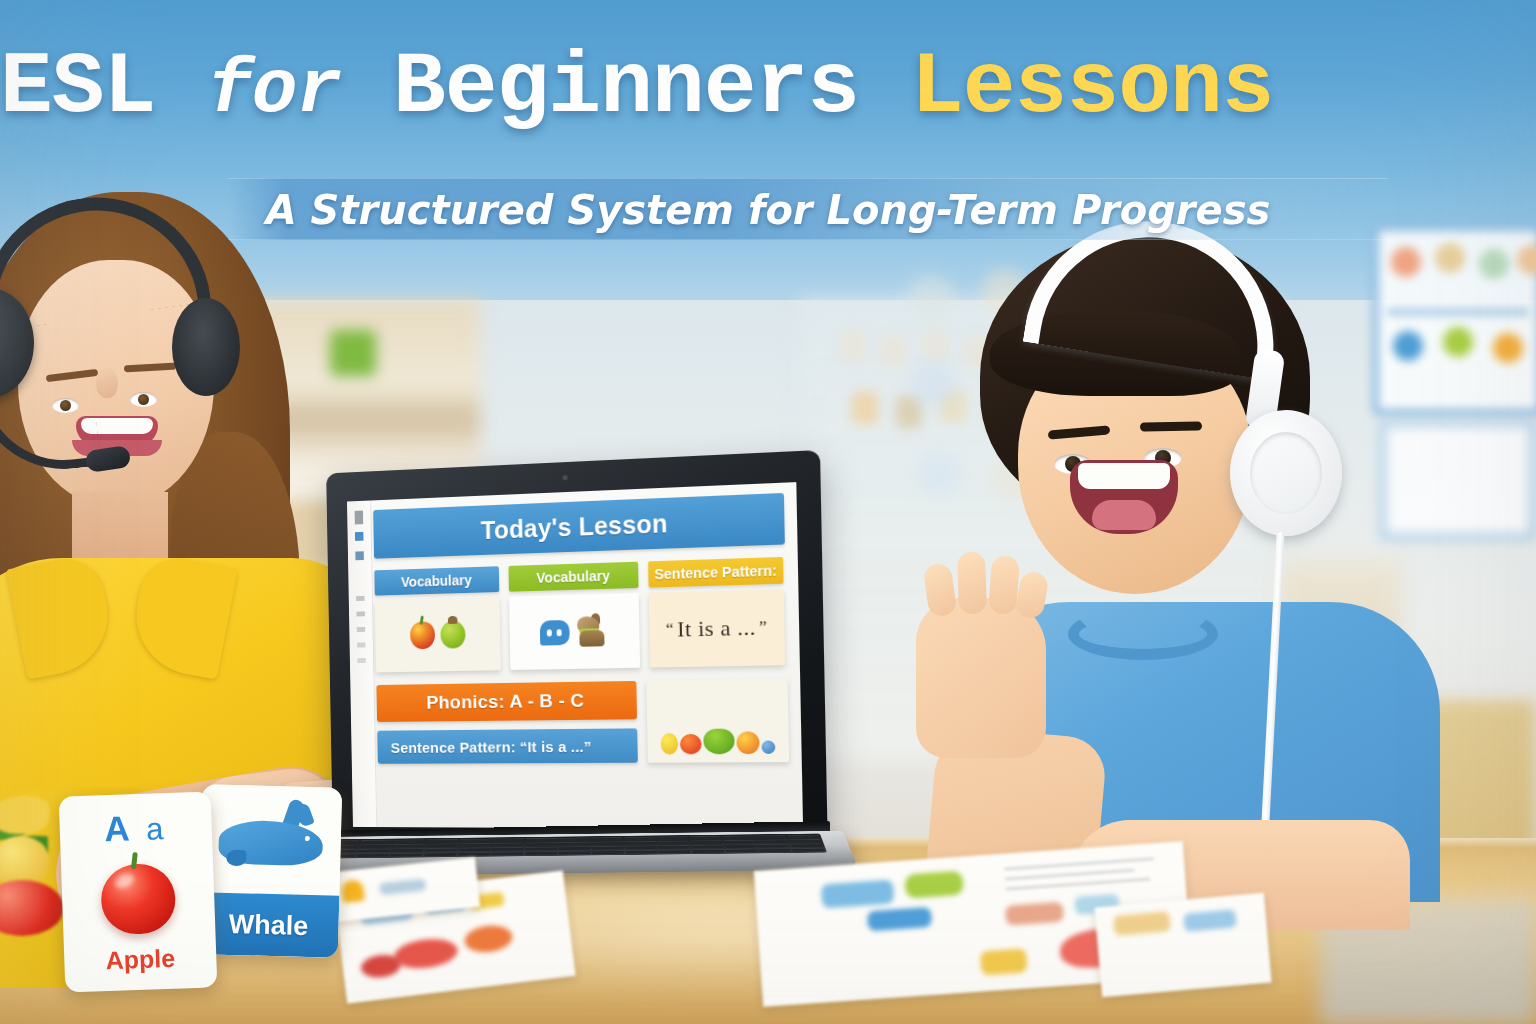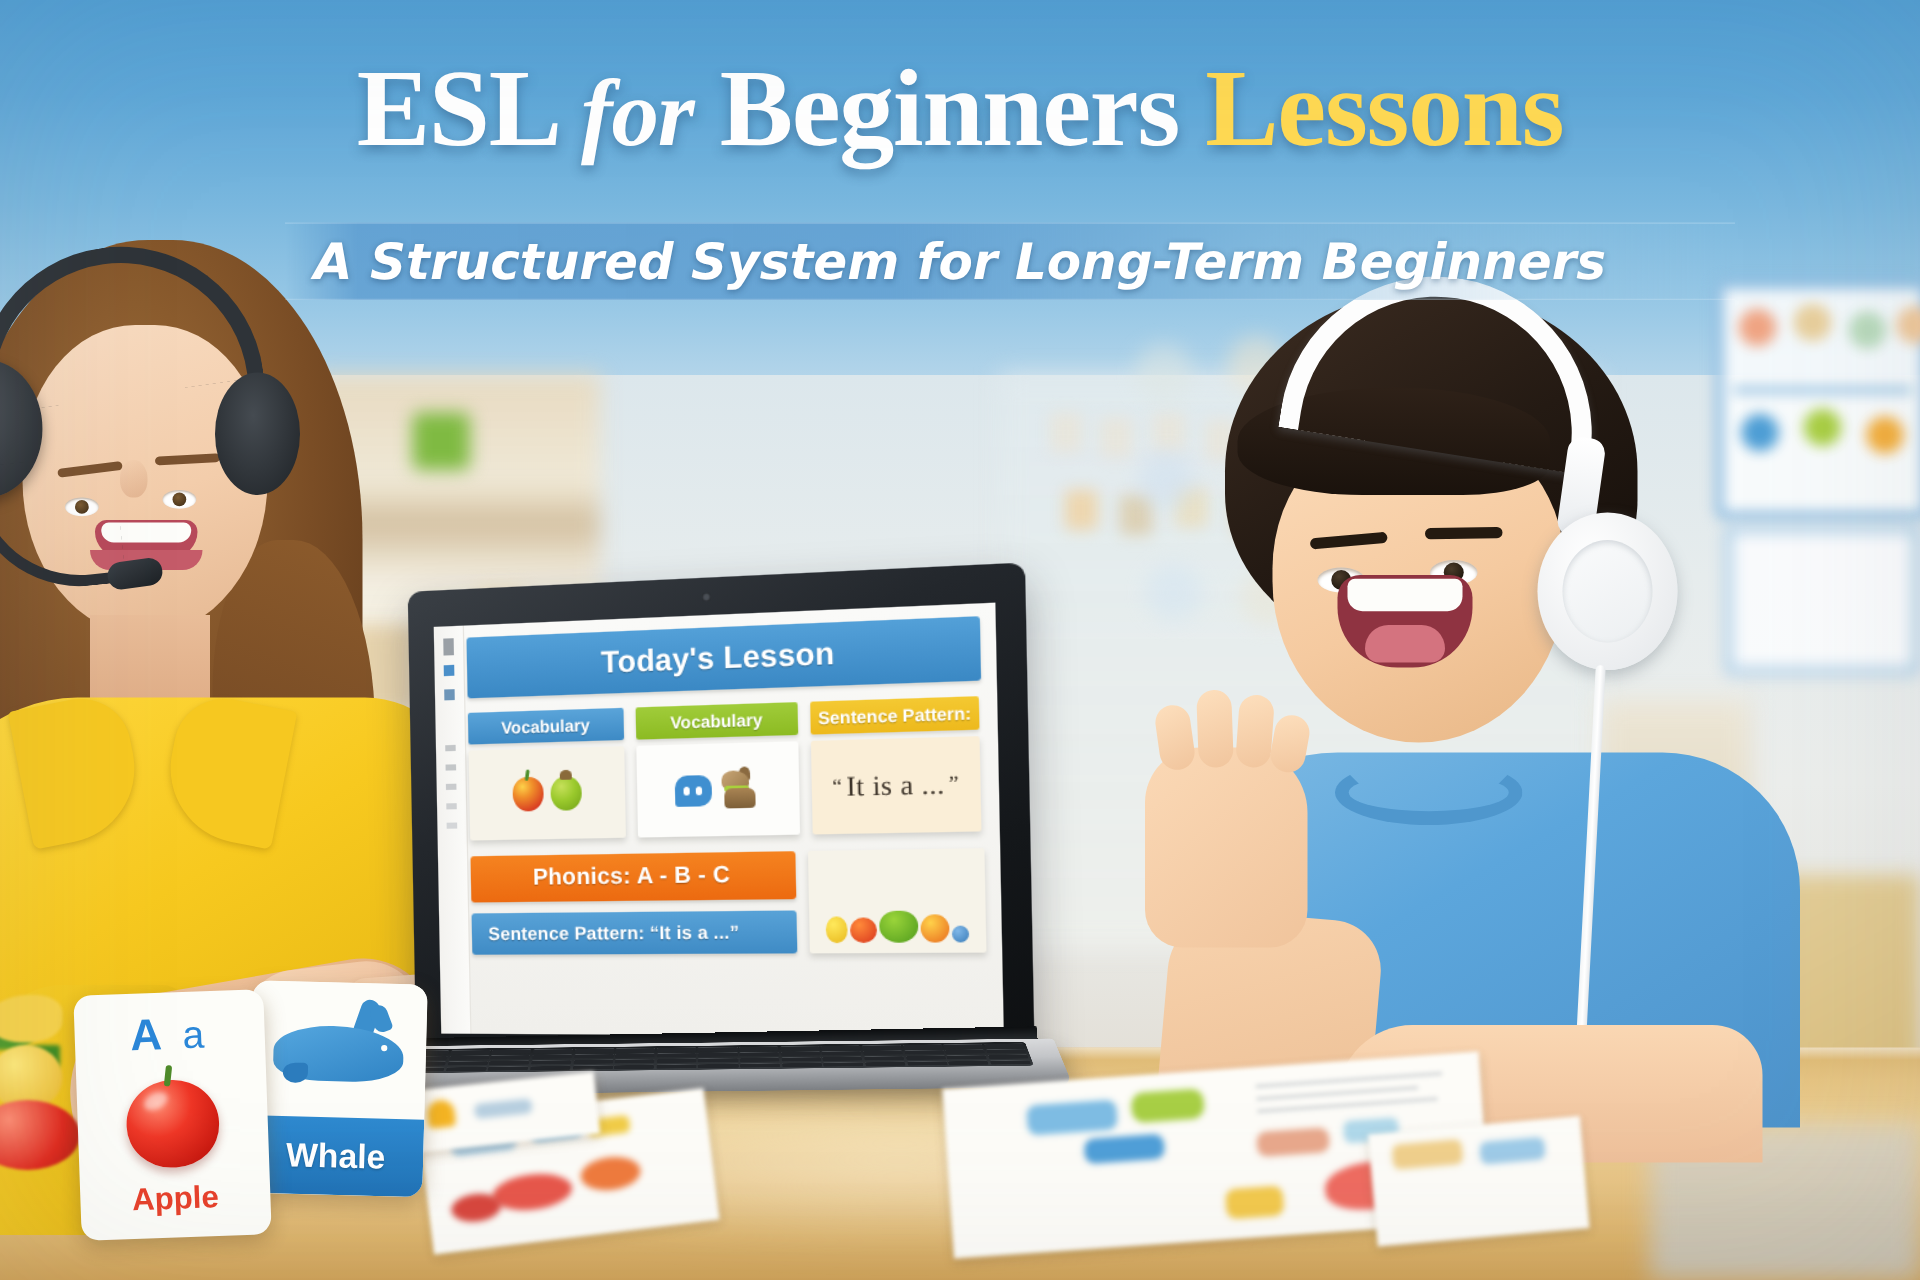--- a/index.html
+++ b/index.html
@@ -492,23 +492,23 @@
   .sub-band {
     position:absolute; left:228px; top:178px; width:1160px; height:62px;
     background:linear-gradient(to right,
       rgba(92,156,208,.0) 0%, rgba(92,156,208,.80) 5%,
       rgba(95,158,209,.82) 42%, rgba(120,176,216,.45) 68%,
       rgba(150,195,224,.12) 88%, rgba(170,206,230,0) 100%);
     border-top:1px solid rgba(255,255,255,.22);
     border-bottom:1px solid rgba(255,255,255,.18);
   }
   .title {
-    position:absolute; left:0; right:0; top:44px; text-align:center;
+    position:absolute; left:0; right:0; top:44px; 
     font-size:88px; line-height:1; font-weight:bold; color:#fff;
-    font-family:Liberation Serif, serif;
+    font-family:Liberation Mono, monospace;
     text-shadow:0 4px 9px rgba(30,70,110,.45);
     letter-spacing:-1px; white-space:nowrap;
   }
   .title .it { font-style:italic; font-weight:bold; font-size:76px; }
   .title .hl { color:#ffd952; }
   .subtitle {
     position:absolute; left:0; right:0; top:180px; text-align:center;
     font-size:40px; line-height:60px; color:#fff;
     font-style:italic; font-weight:bold;
     font-family:"DejaVu Sans", sans-serif;
@@ -855,16 +855,16 @@
     <div class="fc-word">Apple</div>
   </div>
 
   <div class="sub-band"></div>
   <div class="title">
     <span>ESL</span>
     <span class="it">for</span>
     <span>Beginners</span>
     <span class="hl">Lessons</span>
   </div>
-  <div class="subtitle">A Structured System for Long-Term Beginners</div>
+  <div class="subtitle">A Structured System for Long-Term Progress</div>
 
   <div class="vignette"></div>
 </div>
 
 </body></html>

